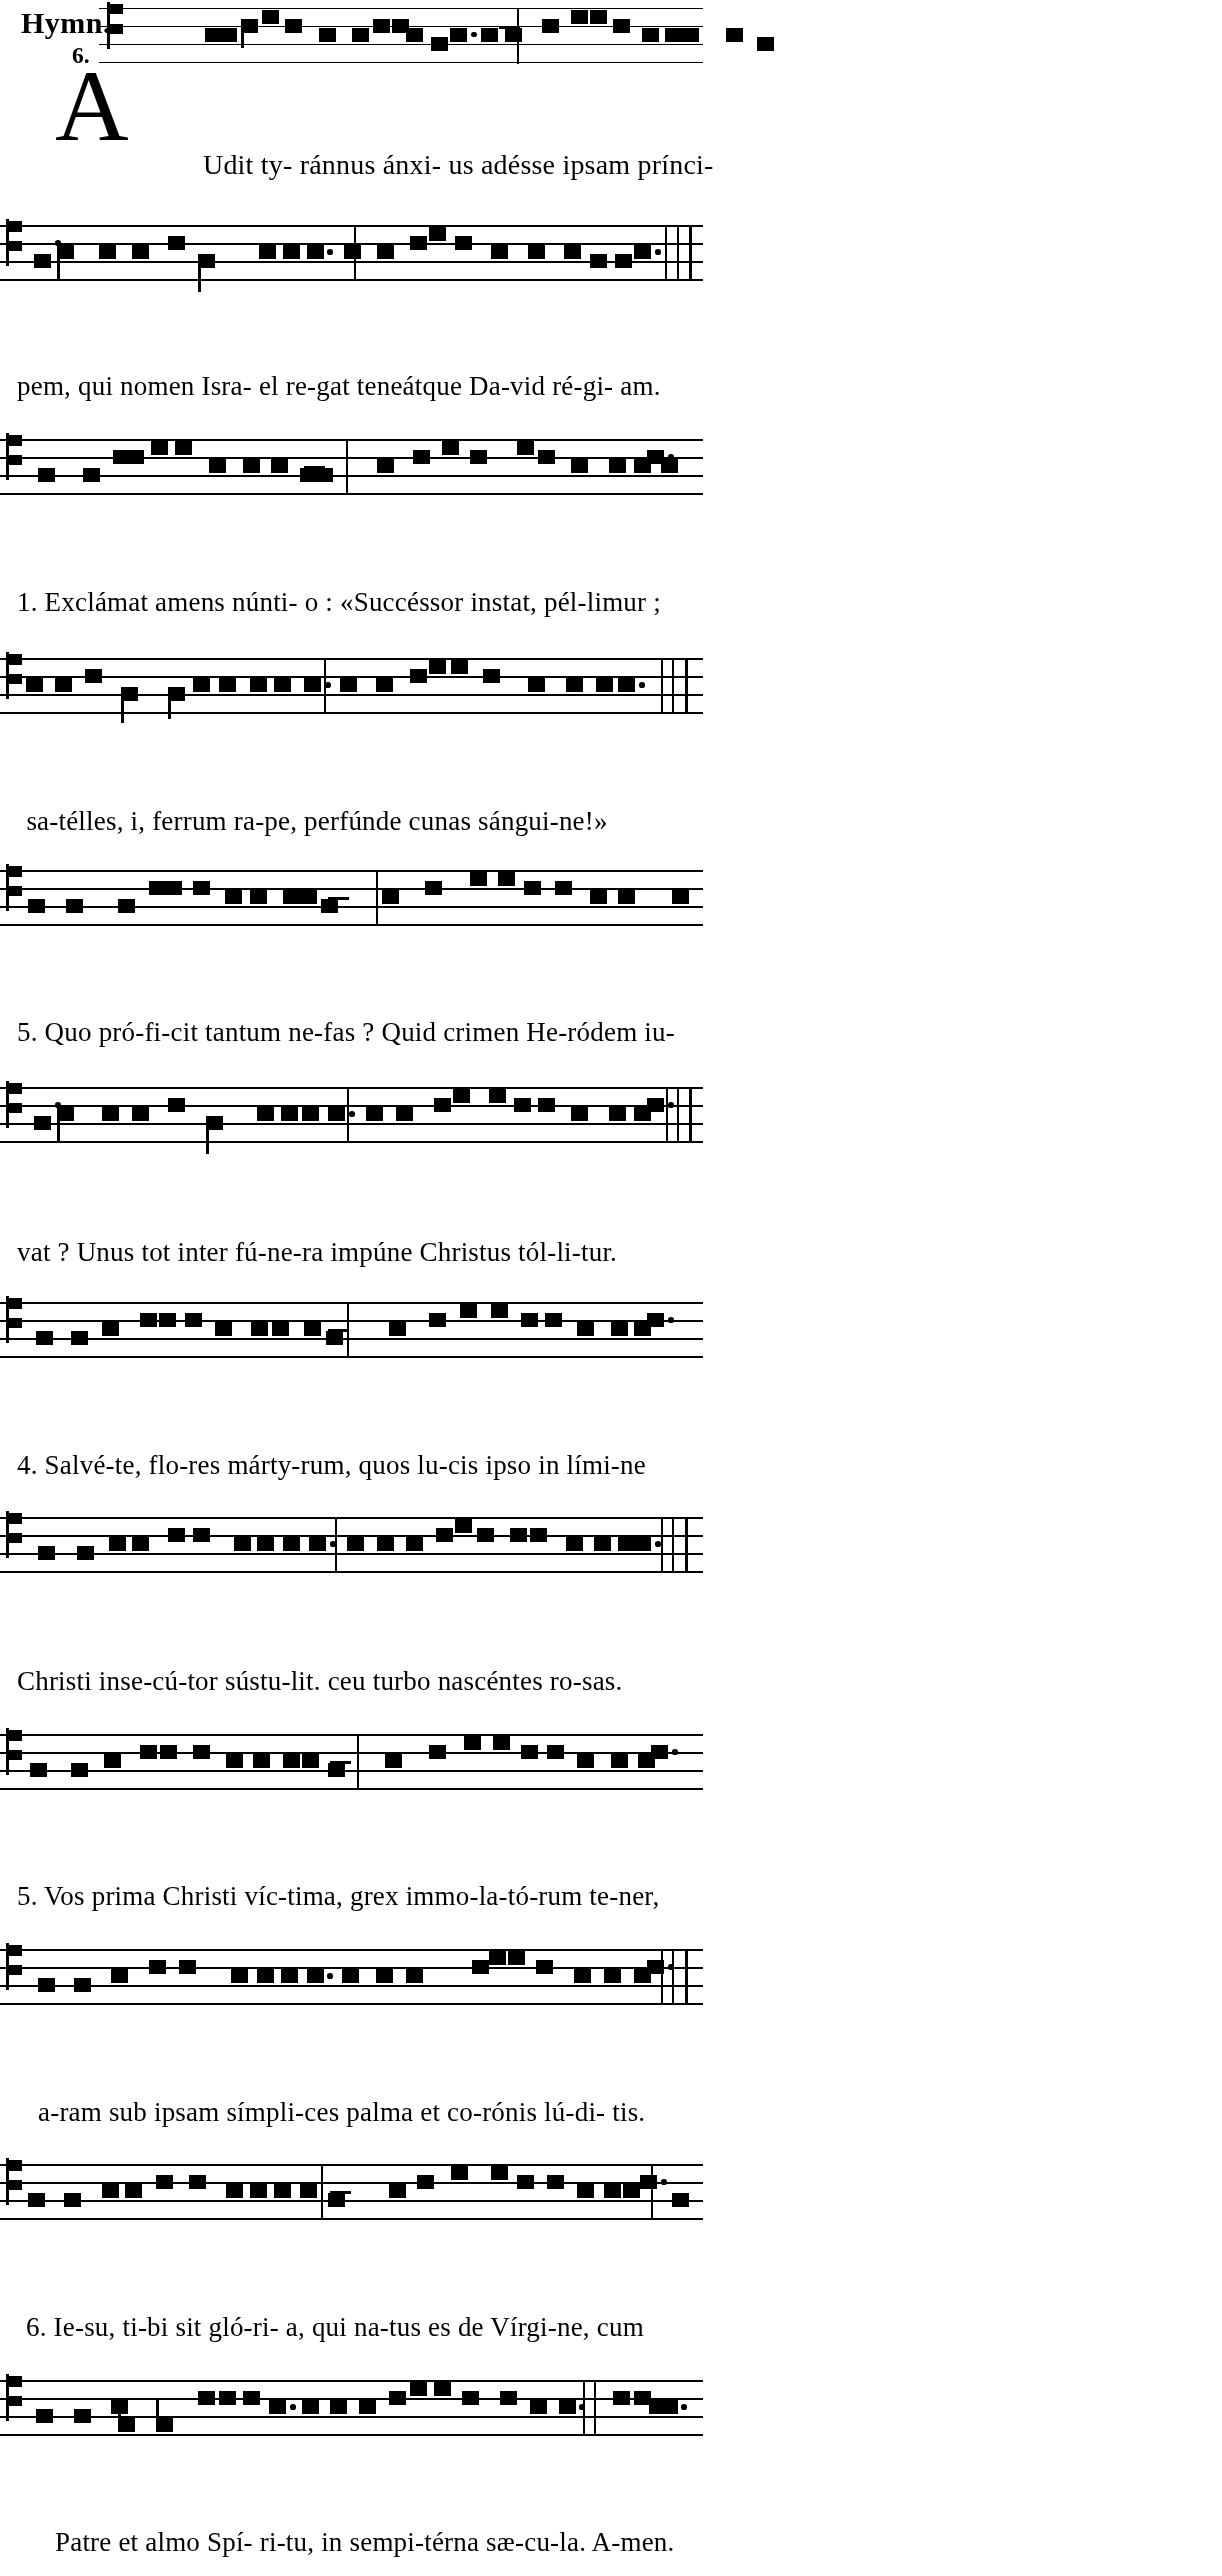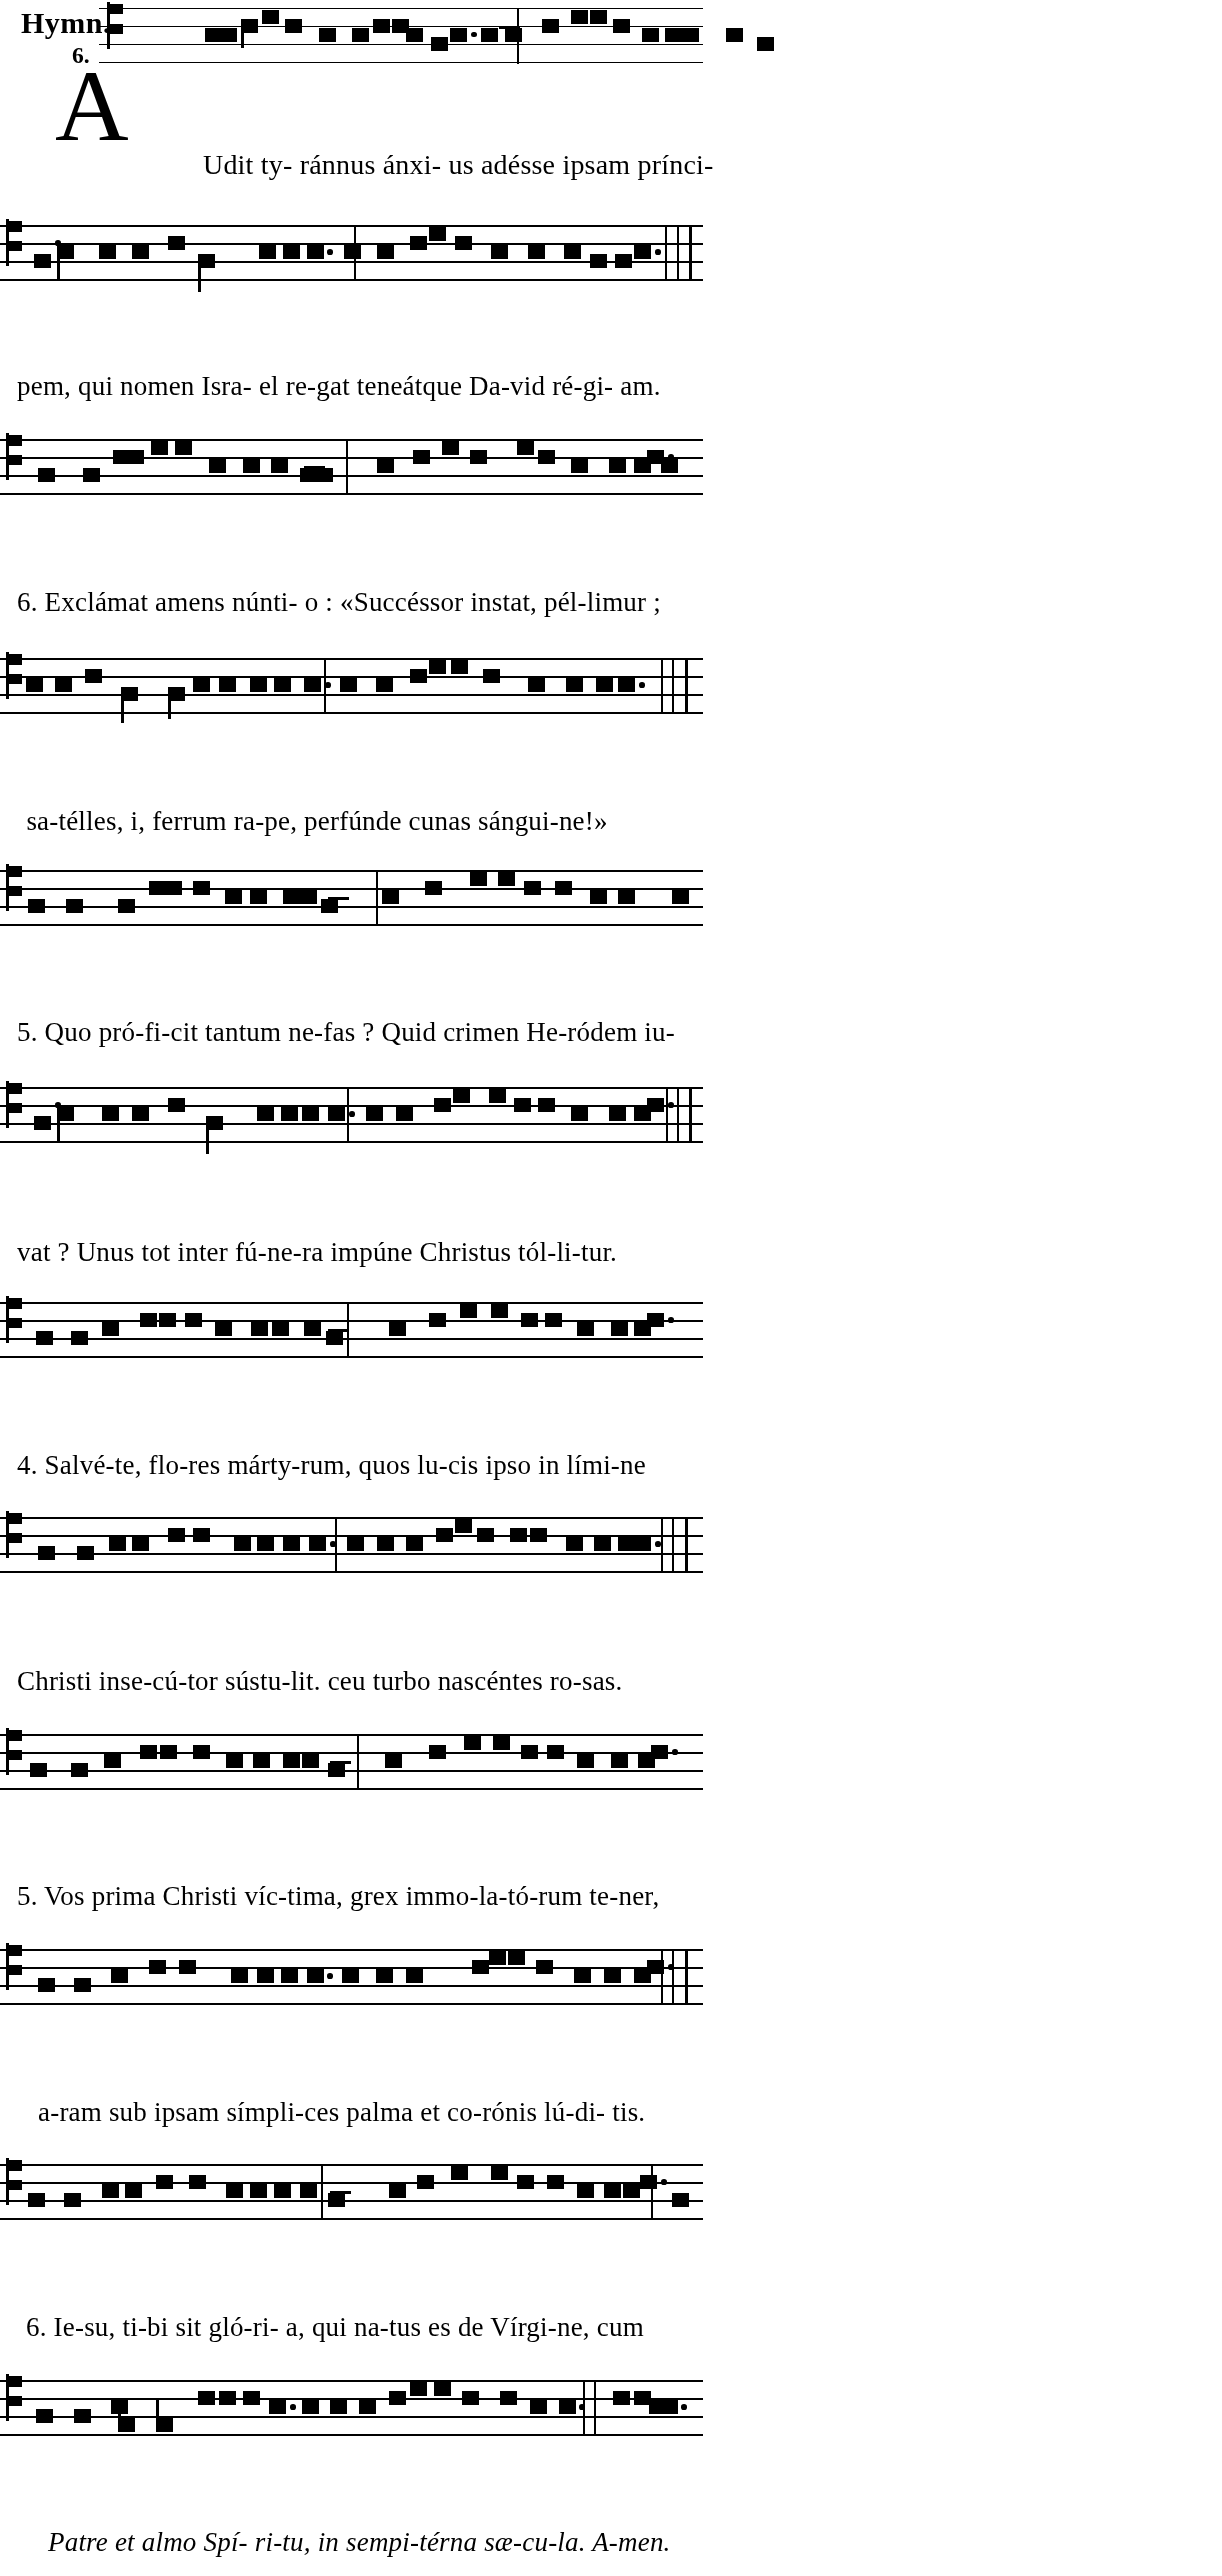--- a/index.html
+++ b/index.html
@@ -576,26 +576,26 @@
           <div class="stem" style="left: 118px; top: 18.4px; height: 21px;"></div>
           <div class="note" style="left: 156px; top: 38px;"></div>
           <div class="stem" style="left: 156px; top: 18.4px; height: 21px;"></div>
         </div>
       </div>
     </div>
 
   <div id="lyrics-root">
       <div class="lyrics first" style="left: 203px; top: 149px;">Udit  ty- ránnus  ánxi-  us  adésse  ipsam  prínci-</div>
       <div class="lyrics" style="left: 17px; top: 371px;">pem, qui nomen Isra- el re-gat teneátque Da-vid ré-gi- am.</div>
-      <div class="lyrics" style="left: 17px; top: 587px;">6. Exclámat amens núnti- o : «Succéssor instat, pél-limur ;</div>
+      <div class="lyrics" style="left: 17px; top: 587px;">1. Exclámat amens núnti- o : «Succéssor instat, pél-limur ;</div>
       <div class="lyrics" style="left: 26.4px; top: 806px;">sa-télles,  i,  ferrum  ra-pe,  perfúnde  cunas  sángui-ne!»</div>
       <div class="lyrics" style="left: 17px; top: 1017px;">5. Quo pró-fi-cit tantum ne-fas ? Quid crimen He-ródem iu-</div>
       <div class="lyrics" style="left: 17px; top: 1237px;">vat ? Unus tot inter fú-ne-ra    impúne Christus tól-li-tur.</div>
       <div class="lyrics" style="left: 17px; top: 1450px;">4. Salvé-te, flo-res márty-rum, quos lu-cis ipso in lími-ne</div>
       <div class="lyrics" style="left: 17px; top: 1666px;">Christi inse-cú-tor sústu-lit.   ceu turbo nascéntes ro-sas.</div>
       <div class="lyrics" style="left: 17px; top: 1881px;">5. Vos prima Christi víc-tima, grex immo-la-tó-rum te-ner,</div>
       <div class="lyrics" style="left: 38px; top: 2097px;">a-ram sub ipsam símpli-ces palma et co-rónis lú-di- tis.</div>
       <div class="lyrics" style="left: 26px; top: 2312px;">6. Ie-su, ti-bi sit gló-ri- a, qui na-tus es de Vírgi-ne,  cum</div>
-      <div class="lyrics" style="left: 48px; top: 2527px; font-style: italic;">Patre et almo Spí- ri-tu,  in sempi-térna sæ-cu-la.    A-men.</div>
+      <div class="lyrics" style="left: 55px; top: 2527px;">Patre et almo Spí- ri-tu,  in sempi-térna sæ-cu-la.    A-men.</div>
     </div>
 
 </div>
 
 
 </body></html>

